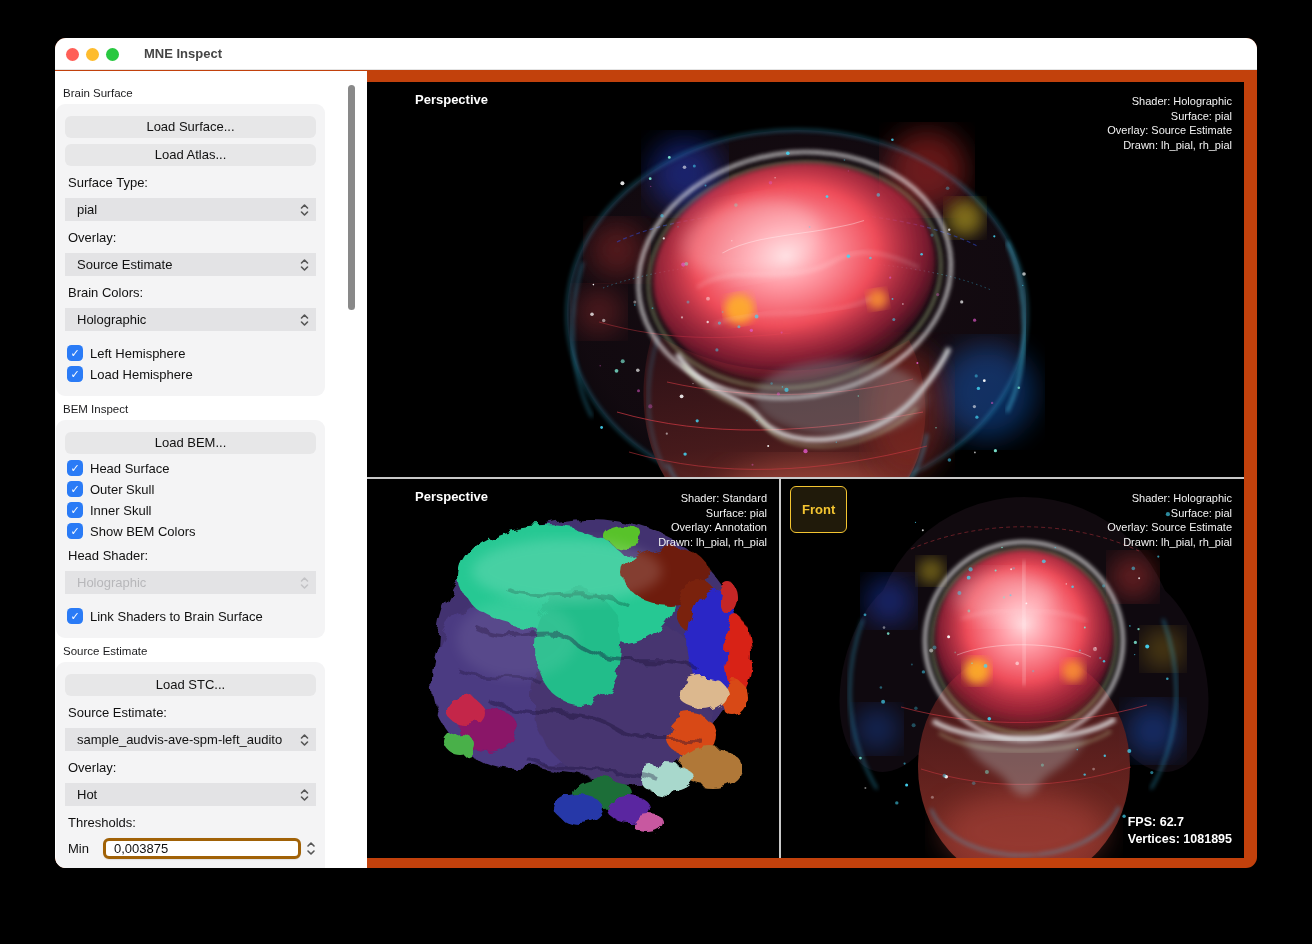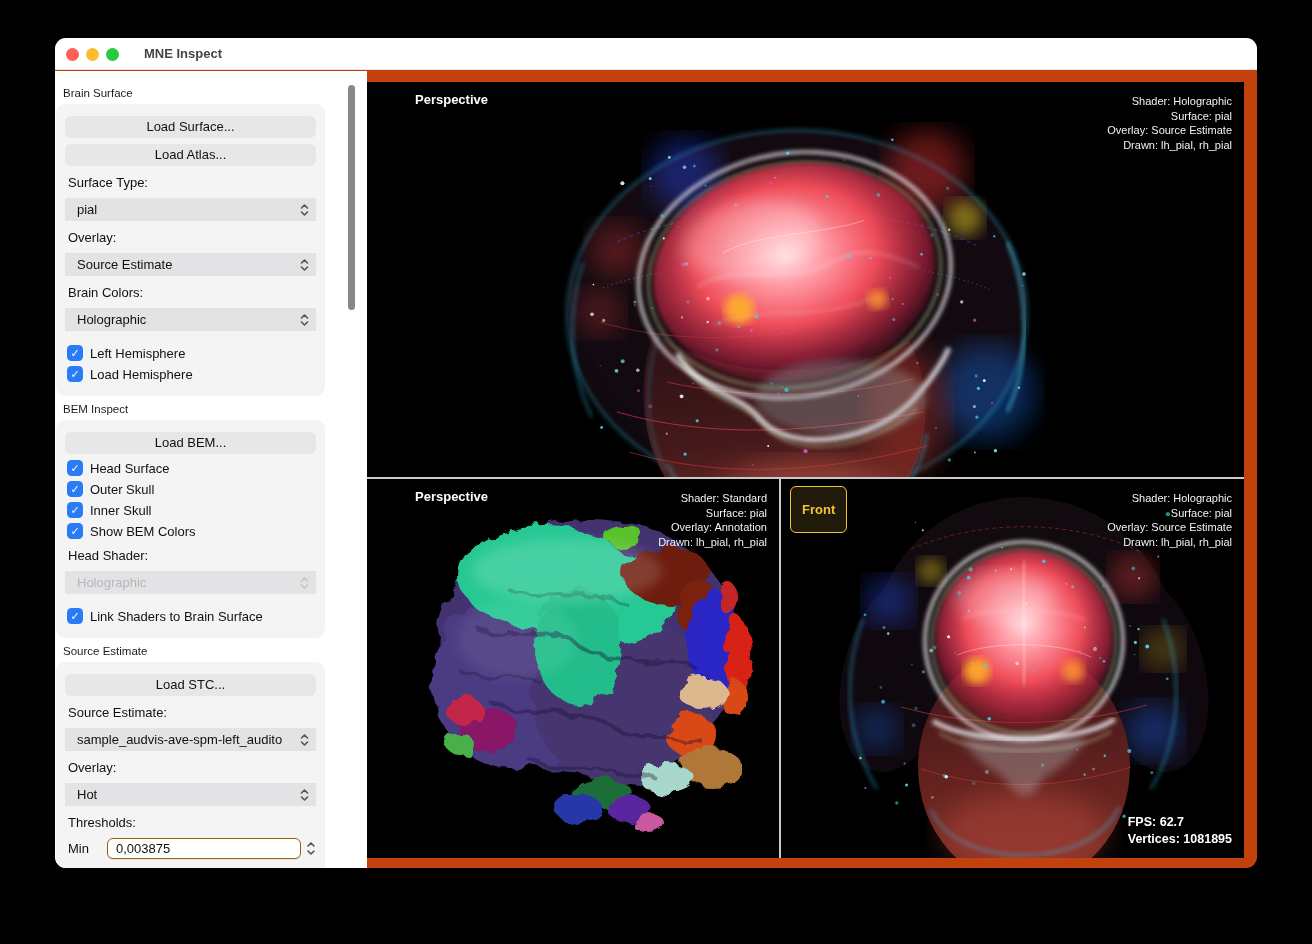--- a/index.html
+++ b/index.html
@@ -25,21 +25,21 @@
   .chev{display:flex;flex-direction:column;align-items:center;line-height:5px;color:#555;}
   .select.disabled .chev{color:#c3c3c6;}
   .chev svg{display:block;}
   .cbrow{display:flex;align-items:center;margin:5px 0 5px 2px;}
   .cb{width:16px;height:16px;border-radius:4.5px;background:#2a7bf6;margin-right:7px;position:relative;flex:none;}
   .cb::after{content:"✓";position:absolute;left:0;top:0;width:16px;height:16px;line-height:16px;
     text-align:center;color:#fff;font-size:11px;font-weight:bold;}
   .cbl{font-size:13px;color:#111;}
   .spinrow{display:flex;align-items:center;margin:8px 0 9px 3px;}
   .spinlbl{width:65px;font-size:13px;color:#111;}
-  .spininput{flex:1;height:21px;border:1px solid #a16207;border-radius:6px;background:#fff;
+  .spininput{flex:1;height:21px;border:3px solid #a16207;border-radius:6px;background:#fff;
     font-family:inherit;font-size:13px;color:#111;padding:0 8px;margin-right:5px;box-shadow:0 .5px 1px rgba(0,0,0,.08);}
   .stepper{width:13px;display:flex;flex-direction:column;align-items:center;color:#555;}
   
   .sb-track{position:absolute;left:292px;top:33px;width:10px;bottom:0;}
   .sb-thumb{position:absolute;left:1px;top:14px;width:7px;height:225px;border-radius:4px;background:#898989;}
   
   .viewarea{position:absolute;left:312px;top:44px;width:877px;height:776px;background:#c9c9c9;}
   .vp{position:absolute;background:#000;overflow:hidden;}
   .vp-top{left:0;top:0;width:877px;height:395px;}
   .vp-bl{left:0;top:397px;width:412px;height:379px;}

